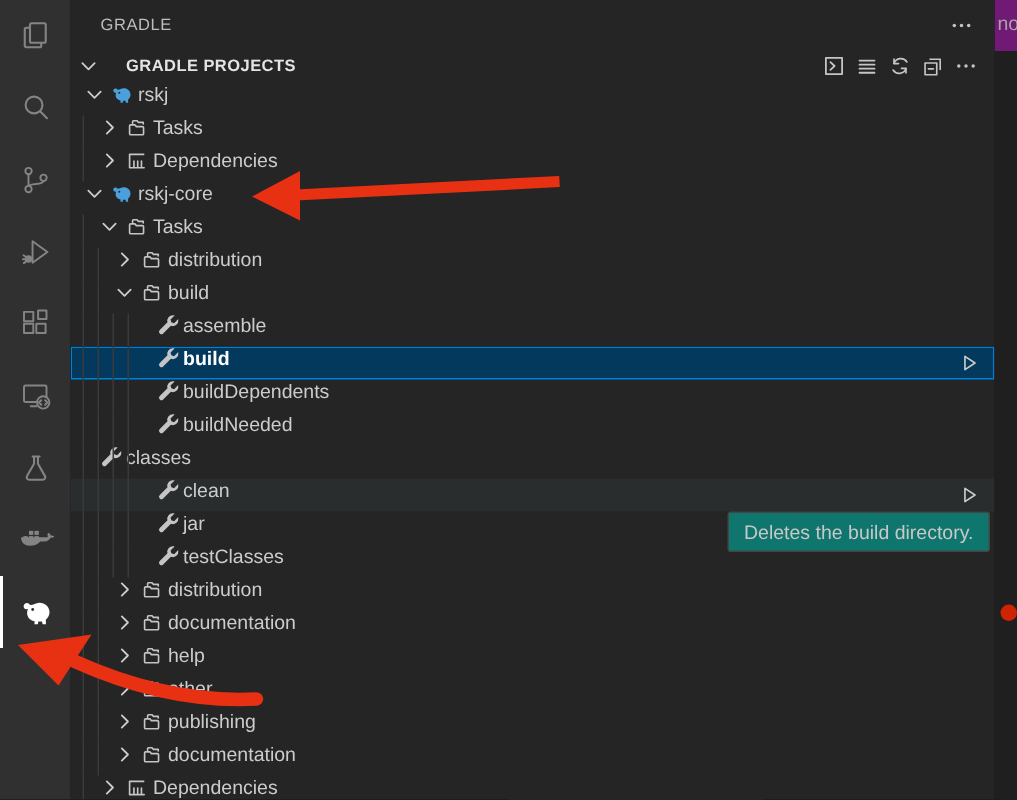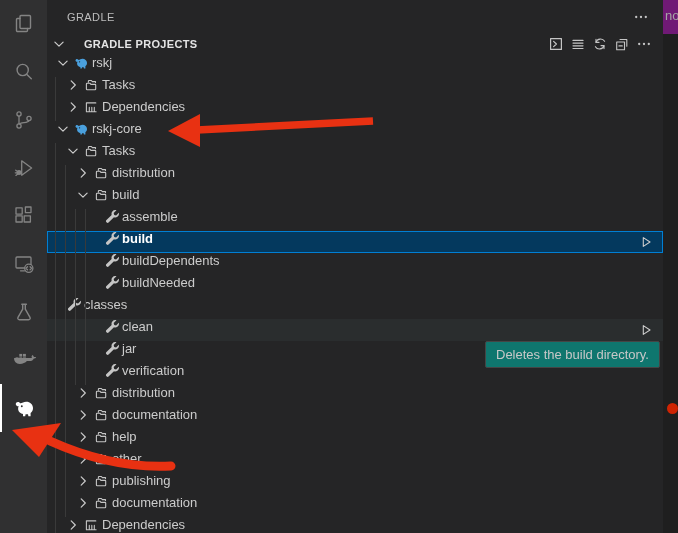--- a/index.html
+++ b/index.html
@@ -429,21 +429,21 @@
           <span class="guide" style="left:18px"></span>
           <span class="guide" style="left:28px"></span>
           <span class="guide" style="left:38px"></span>
           <span class="row-content" style="margin-left:38px">
             <span class="twisty"></span>
             <span class="row-icon ">
               <svg width="16" height="16" viewBox="0 0 16 16">
                 <path fill="currentColor" d="M13.6 1.2c.3 0 .7.1 1 .2l-3 3 .6 2 2 .6 3-3c.1.3.2.7.2 1a4.1 4.1 0 0 1-5.5 3.9l-5.6 5.6a1.75 1.75 0 0 1-2.5-2.5l5.6-5.6a4.1 4.1 0 0 1 4.2-5.2z" transform="scale(.92)"></path>
               </svg>
             </span>
-            <span class="row-label">verification</span>
+            <span class="row-label">testClasses</span>
           </span>
         </div>
         <div class="tree-row">
           <span class="guide" style="left:8px"></span>
           <span class="guide" style="left:18px"></span>
           <span class="row-content" style="margin-left:28px">
             <span class="twisty">
               <svg width="16" height="16" viewBox="0 0 16 16" fill="none" stroke="currentColor" stroke-width="1.2" stroke-linecap="round" stroke-linejoin="round">
                 <path d="M6.2 3.9 10.3 8 6.2 12.1"></path>
               </svg>

